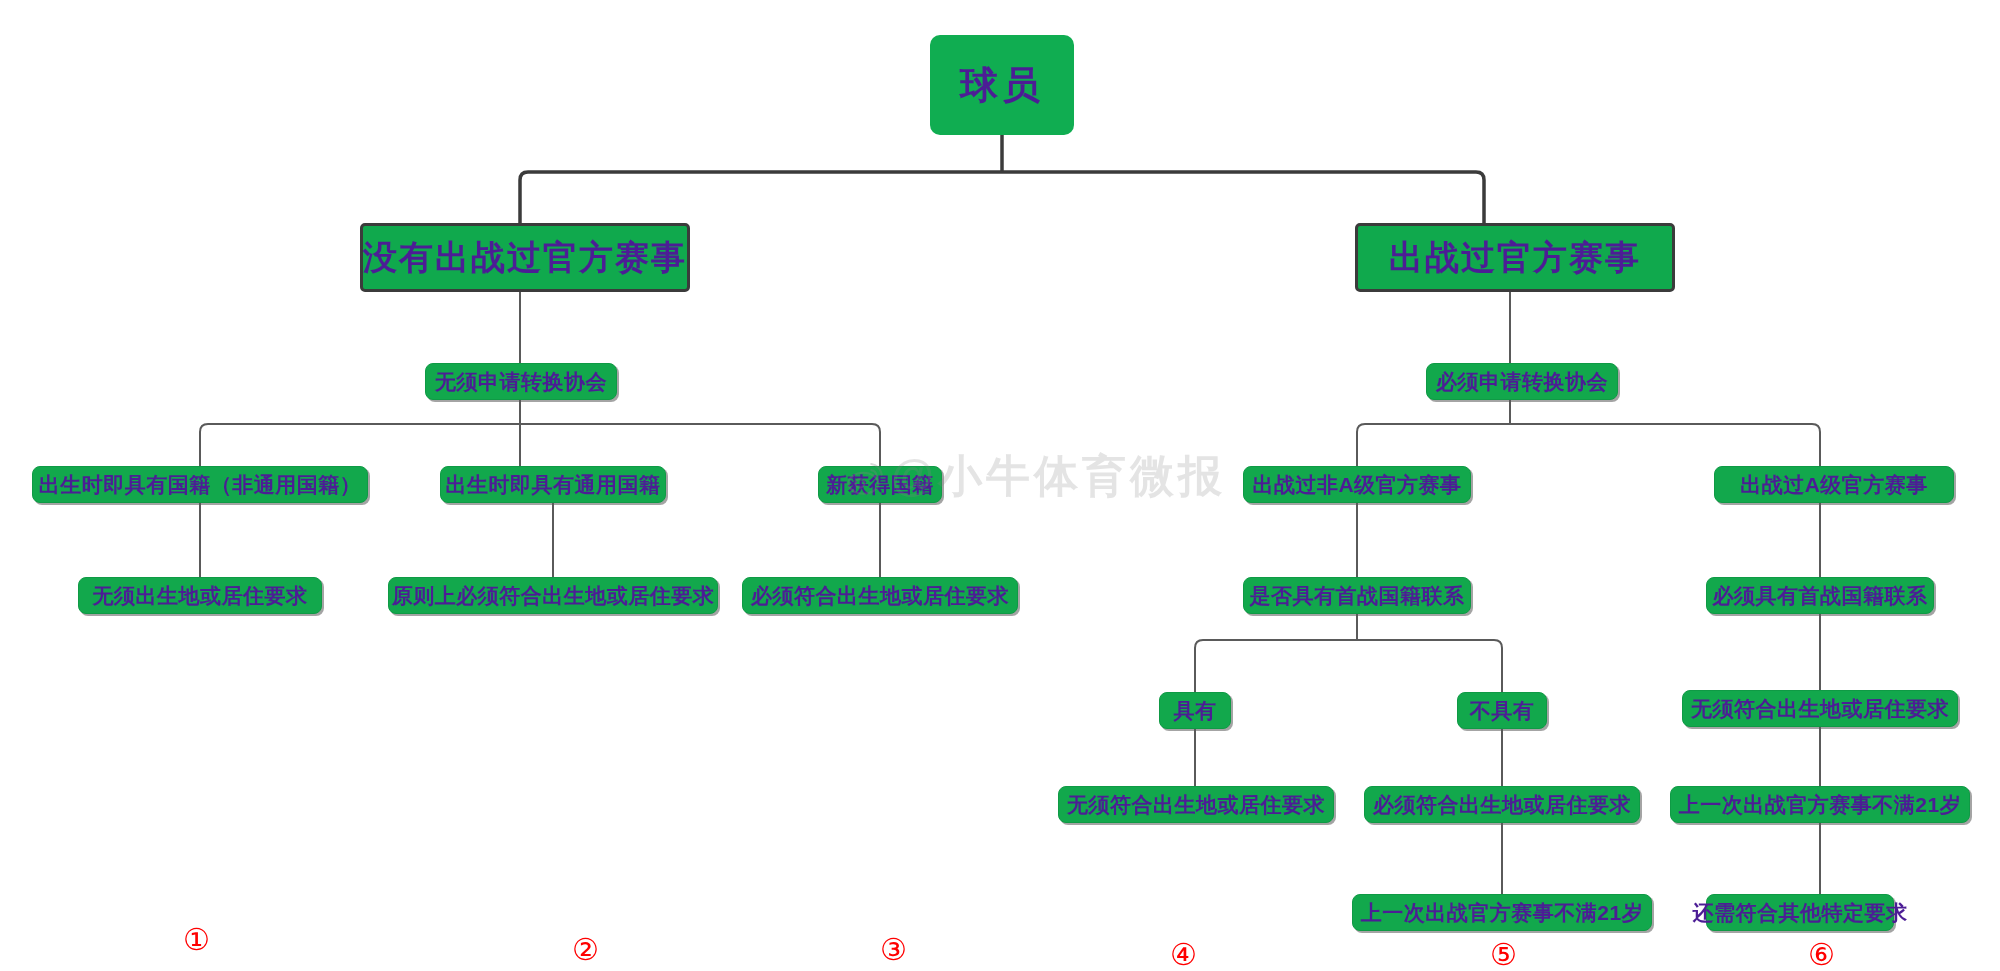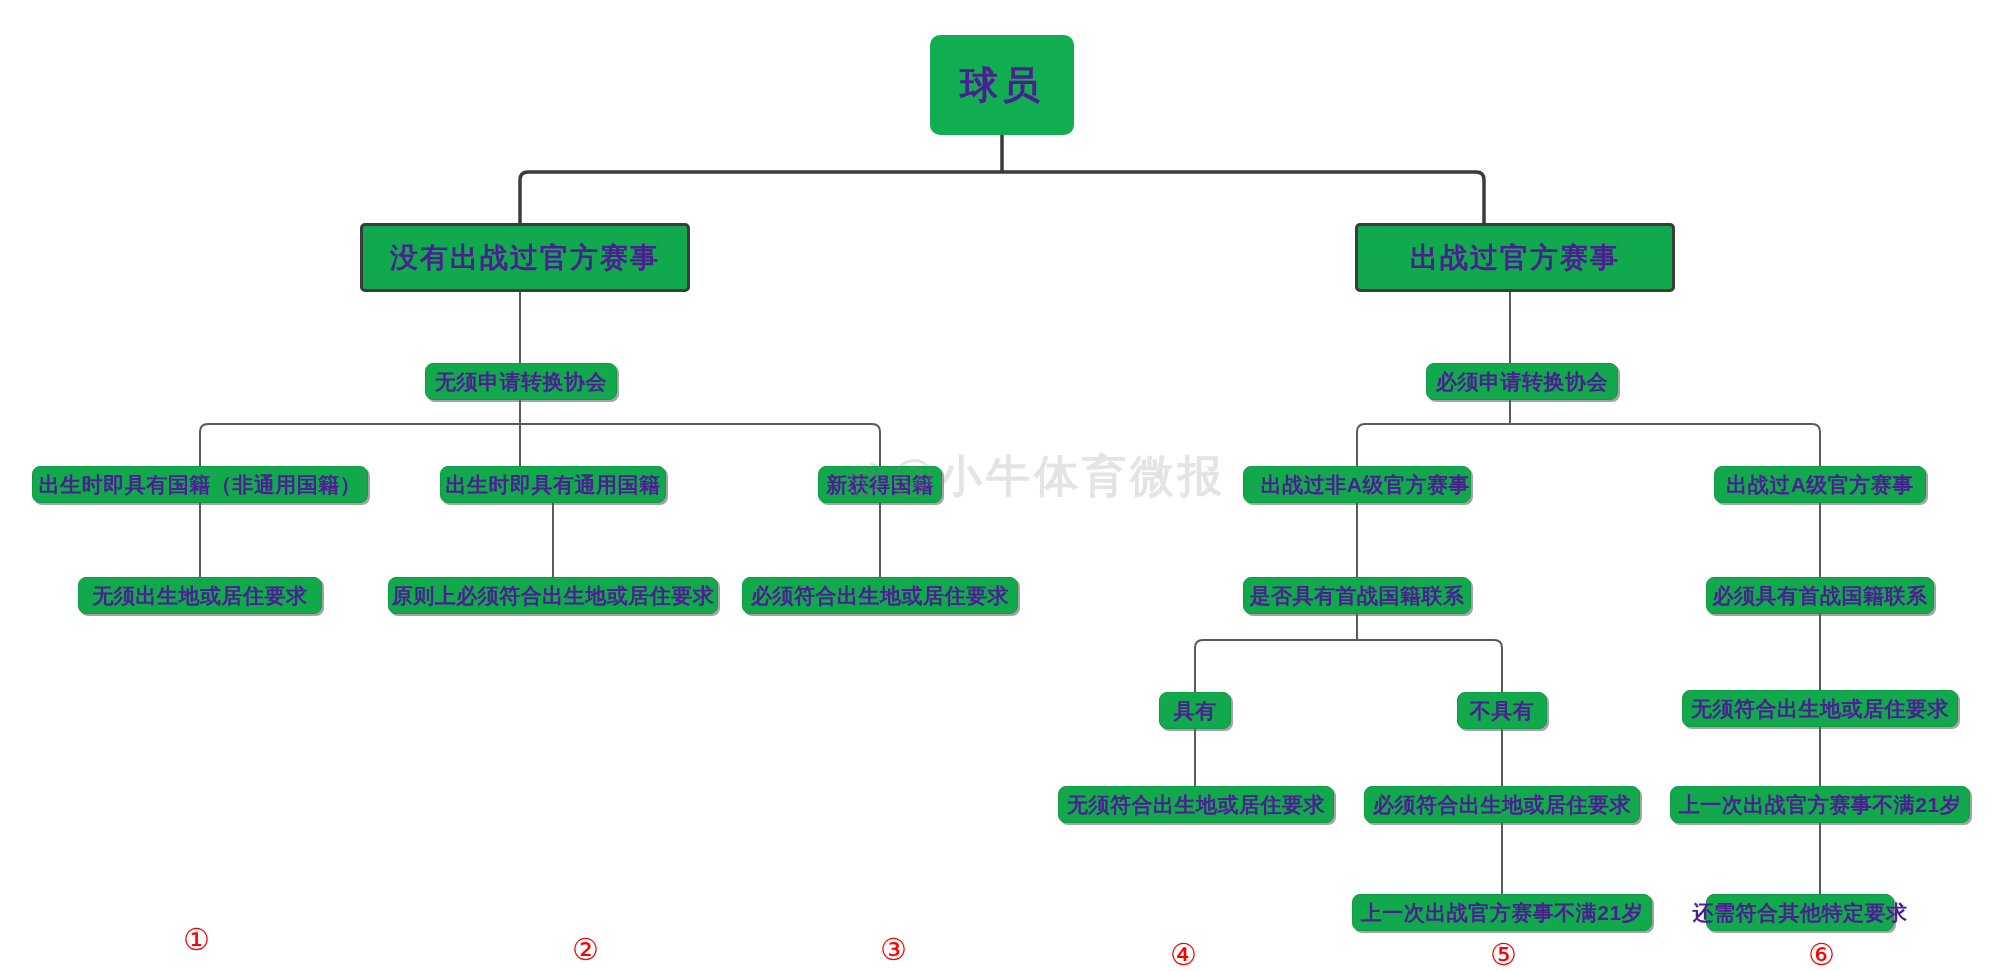--- a/index.html
+++ b/index.html
@@ -45,21 +45,21 @@
     border-radius: 10px;
     font-size: 38px;
     letter-spacing: 4px;
     box-shadow: none;
     border: none;
   }
   .node.level2 {
     background: #10a94d;
     border: 3px solid #3b3b3b;
     border-radius: 5px;
-    font-size: 28px;
+    font-size: 34px;
     letter-spacing: 2px;
     box-shadow: none;
   }
   .node.small {
     font-size: 21px;
   }
   .numlabel {
     position: absolute;
     color: #ff0000;
     font-size: 30px;
@@ -157,24 +157,24 @@
   <div class="node small" style="left:32px; top:466px; width:336px; height:37px;">
     <span>出生时即具有国籍（非通用国籍）</span>
   </div>
   <div class="node small" style="left:440px; top:466px; width:226px; height:37px;">
     <span>出生时即具有通用国籍</span>
   </div>
   <div class="node small" style="left:818px; top:466px; width:124px; height:37px;justify-content:center;">
     <span>新获得国籍</span>
   </div>
 
-  <div class="node small" style="left:1243px; top:466px; width:228px; height:37px;justify-content:flex-end;">
+  <div class="node small" style="left:1243px; top:466px; width:228px; height:37px;">
     <span>出战过非A级官方赛事</span>
   </div>
-  <div class="node small" style="left:1714px; top:466px; width:212px; height:37px;">
+  <div class="node small" style="left:1714px; top:466px; width:240px; height:37px;">
     <span>出战过A级官方赛事</span>
   </div>
 
   <div class="node small" style="left:78px; top:577px; width:244px; height:37px;">
     <span>无须出生地或居住要求</span>
   </div>
   <div class="node small" style="left:388px; top:577px; width:330px; height:37px;">
     <span>原则上必须符合出生地或居住要求</span>
   </div>
   <div class="node small" style="left:742px; top:577px; width:276px; height:37px;">

